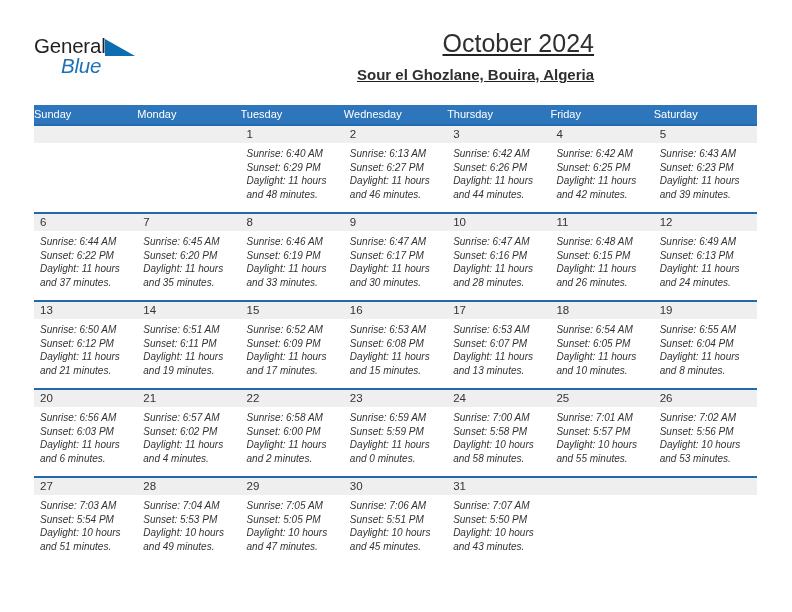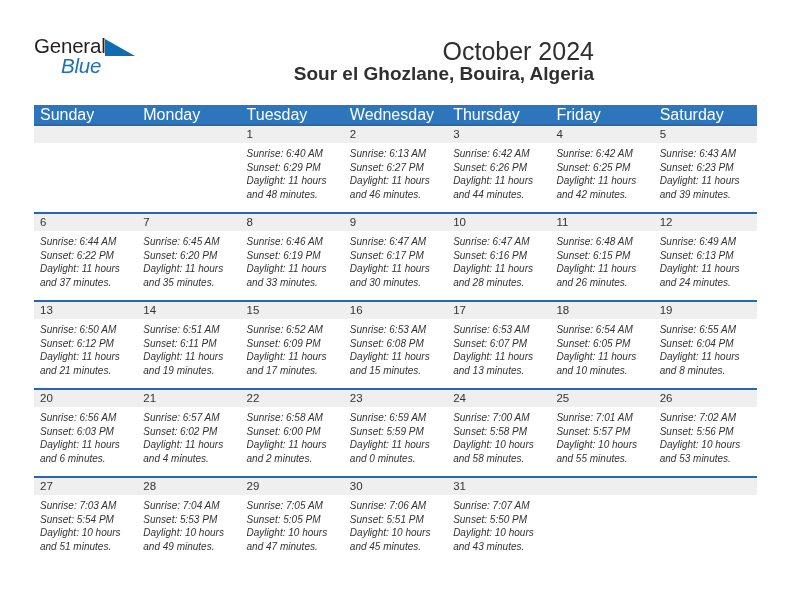--- a/index.html
+++ b/index.html
@@ -63,32 +63,34 @@
     top: 5px;
     width: 0;
     height: 0;
     border-top: 17px solid transparent;
     border-left: 30px solid #0e6cb0;
   }
 
   .title-block {
     position: absolute;
     right: 0;
-    top: 8px;
+    top: 0;
     text-align: right;
+    text-decoration: underline;
   }
   .cal-title {
     font-size: 25px;
     color: #2f2f2f;
     font-weight: normal;
     line-height: 30px;
     white-space: nowrap;
   }
   .cal-subtitle {
-    font-size: 19px;
+    margin-top: 9px;
+    font-size: 15px;
     color: #2f2f2f;
     font-weight: bold;
     line-height: 16px;
     white-space: nowrap;
   }
 
   
   .calendar {
     position: absolute;
     left: 34px;
@@ -97,23 +99,22 @@
   }
 
   .weekday-row {
     display: flex;
     background: #2d76bb;
     height: 19px;
   }
   .weekday {
     flex: 1 1 0;
     color: #ffffff;
-    font-size: 16px;
+    font-size: 11px;
     line-height: 19px;
-    padding-left: 6px;
     box-sizing: border-box;
     white-space: nowrap;
     overflow: hidden;
   }
 
   .week-row {
     display: flex;
     border-top: 2px solid #2269ad;
     height: 88px;
     box-sizing: border-box;

